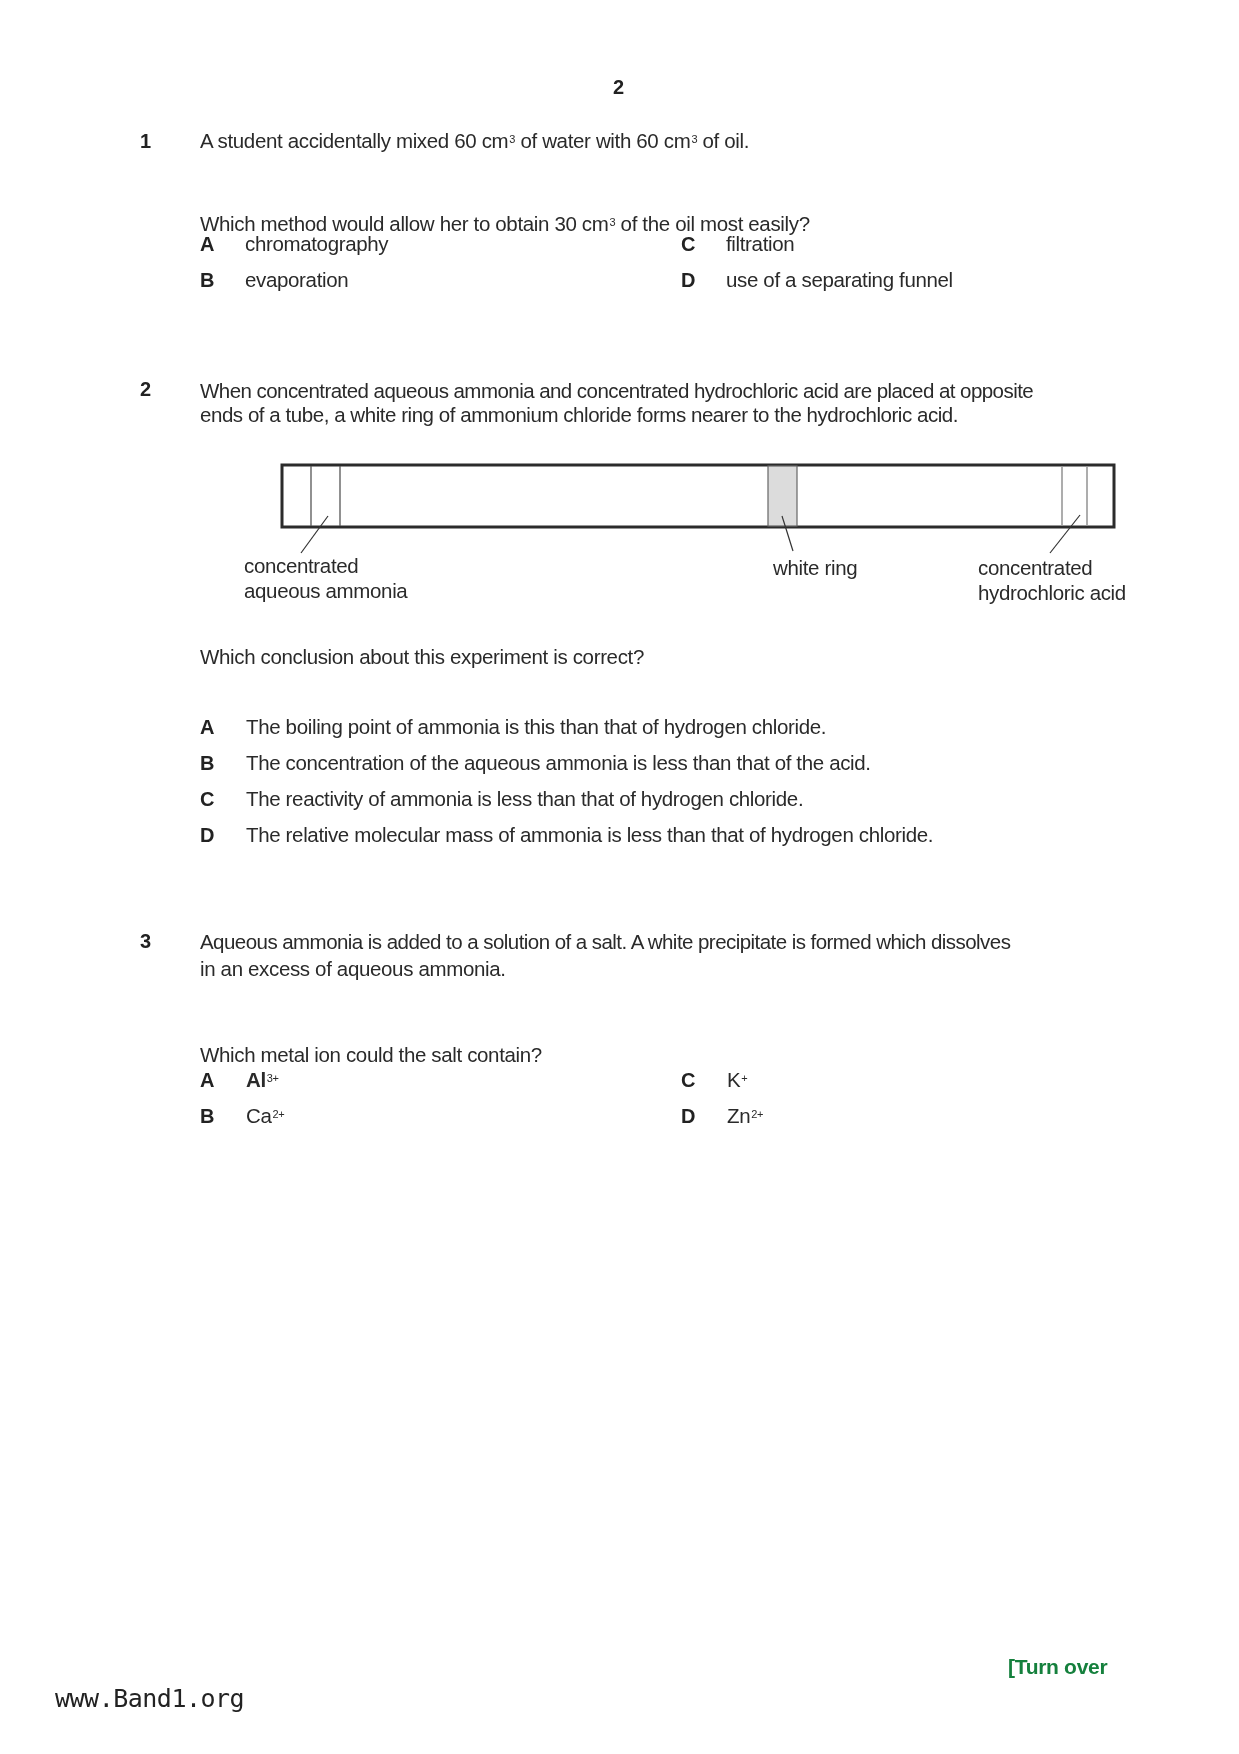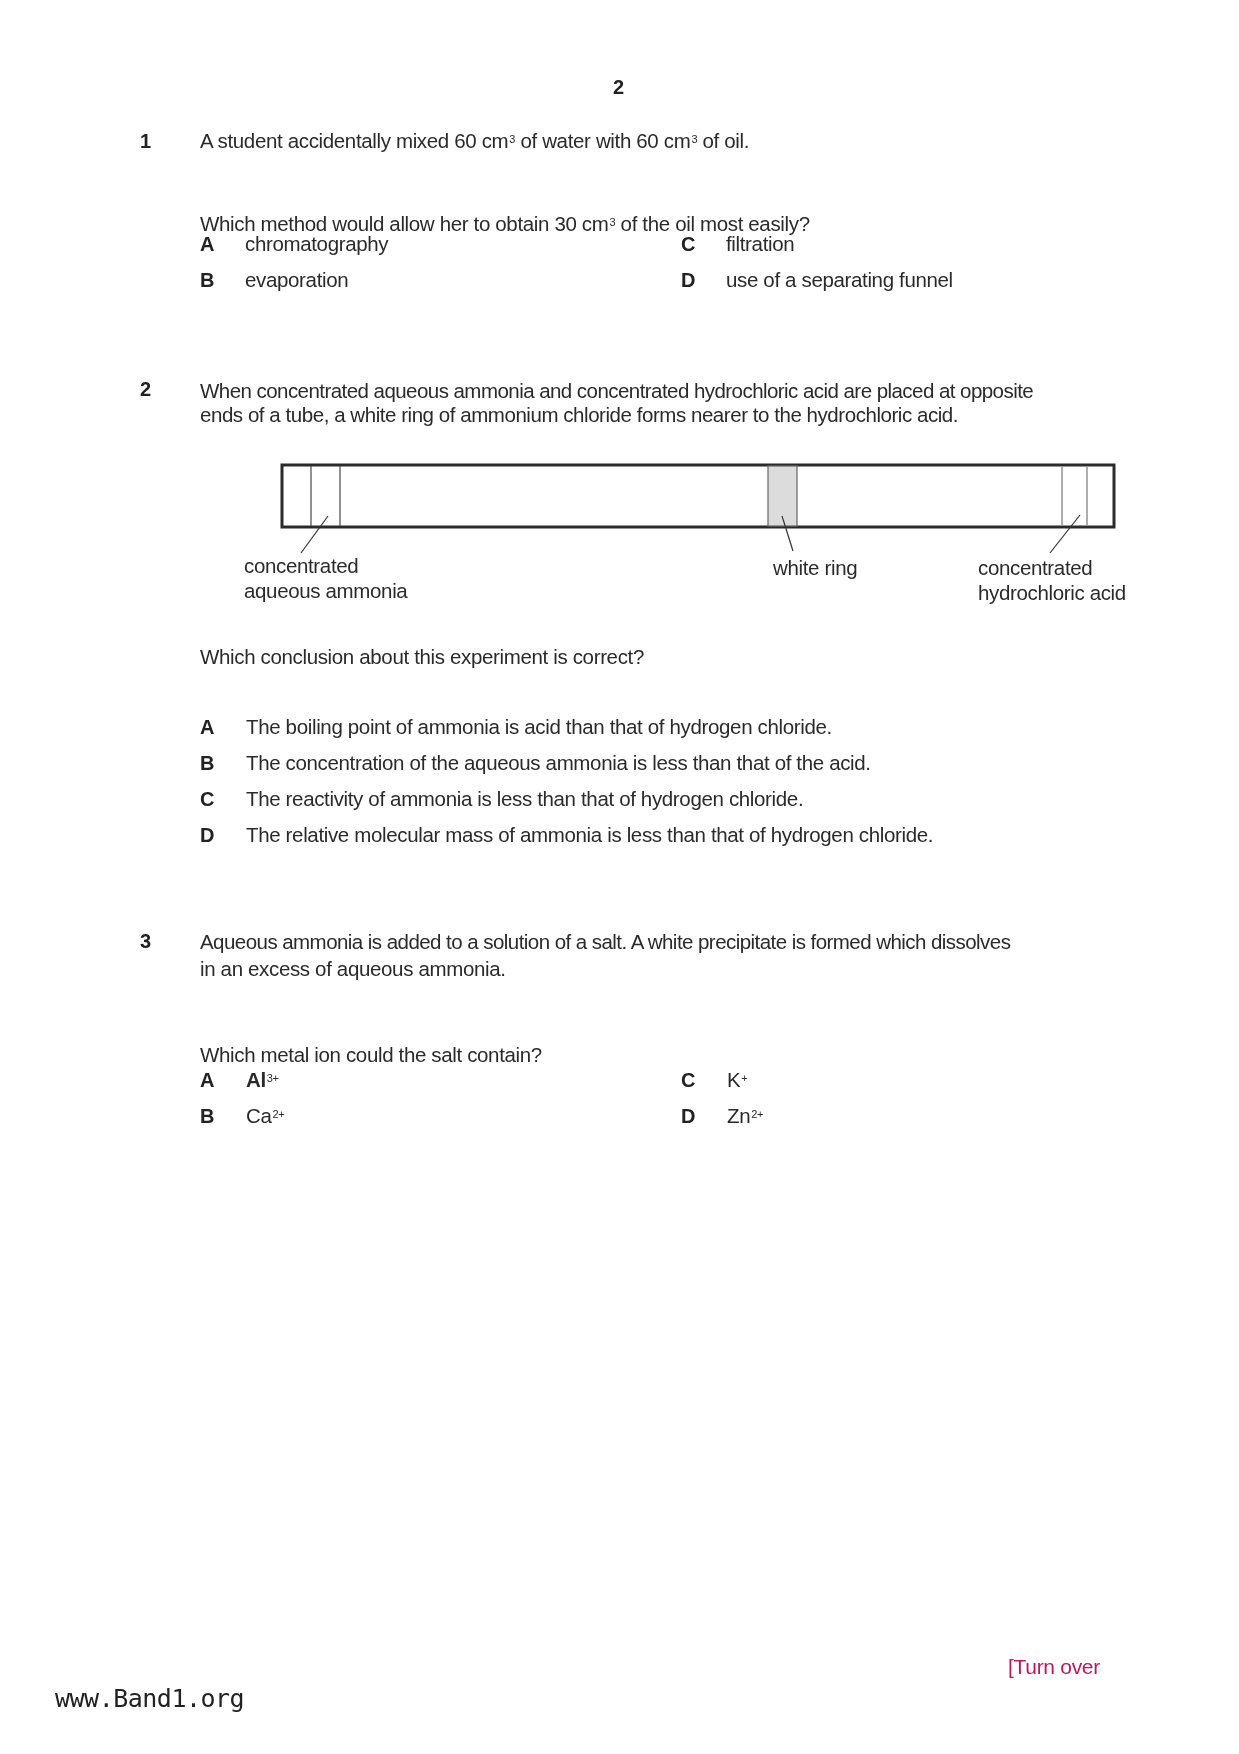--- a/index.html
+++ b/index.html
@@ -5,21 +5,21 @@
   html, body { margin:0; padding:0; background:#ffffff; }
   body { width:1239px; height:1754px; position:relative; overflow:hidden;
          font-family:"Liberation Sans", sans-serif; color:#2a2a2a; }
   .abs { position:absolute; white-space:nowrap; }
   .txt { font-size:20.5px; letter-spacing:-0.35px; line-height:24px; }
   .num { font-size:20px; font-weight:bold; color:#222; }
   .letter { font-size:20px; font-weight:bold; color:#222; }
   sup { font-size:11px; vertical-align:top; position:relative; top:-2px; margin-left:1px; }
   .pageno { left:613px; top:76px; font-size:20px; font-weight:bold; color:#222; }
   .footer-site { left:55px; top:1684px; font-family:"DejaVu Sans Mono", monospace; font-size:25px; color:#222; letter-spacing:-0.5px; }
-  .turnover { left:1008px; top:1655px; font-size:21px; font-weight:normal; color:#be185d; letter-spacing:-0.3px; }
+  .turnover { left:1008px; top:1655px; font-size:21px; font-weight:bold; color:#15803d; letter-spacing:-0.3px; }
   svg { position:absolute; left:0; top:0; }
 </style>
 </head>
 <body>
 
 <div class="abs pageno">2</div>
 
 <div>
   <div class="abs num" style="left:140px; top:130px;">1</div>
   <div class="abs txt" style="left:200px; top:129px;"><span>A student accidentally mixed 60 cm</span><sup>3</sup><span> of water with 60 cm</span><sup>3</sup><span> of oil.</span></div>
@@ -63,21 +63,21 @@
   <div class="abs txt" style="left:244px; top:554px;">concentrated</div>
   <div class="abs txt" style="left:244px; top:579px;">aqueous ammonia</div>
   <div class="abs txt" style="left:773px; top:556px;">white ring</div>
   <div class="abs txt" style="left:978px; top:556px;">concentrated</div>
   <div class="abs txt" style="left:978px; top:581px;">hydrochloric acid</div>
 
   <div class="abs txt" style="left:200px; top:645px;">Which conclusion about this experiment is correct?</div>
 
   <div class="abs" style="left:200px; top:716px;">
     <span class="abs letter" style="left:0;">A</span>
-    <span class="abs txt" style="left:46px; top:-1px;">The boiling point of ammonia is acid than that of hydrogen chloride.</span>
+    <span class="abs txt" style="left:46px; top:-1px;">The boiling point of ammonia is this than that of hydrogen chloride.</span>
   </div>
   <div class="abs" style="left:200px; top:752px;">
     <span class="abs letter" style="left:0;">B</span>
     <span class="abs txt" style="left:46px; top:-1px;">The concentration of the aqueous ammonia is less than that of the acid.</span>
   </div>
   <div class="abs" style="left:200px; top:788px;">
     <span class="abs letter" style="left:0;">C</span>
     <span class="abs txt" style="left:46px; top:-1px;">The reactivity of ammonia is less than that of hydrogen chloride.</span>
   </div>
   <div class="abs" style="left:200px; top:824px;">

